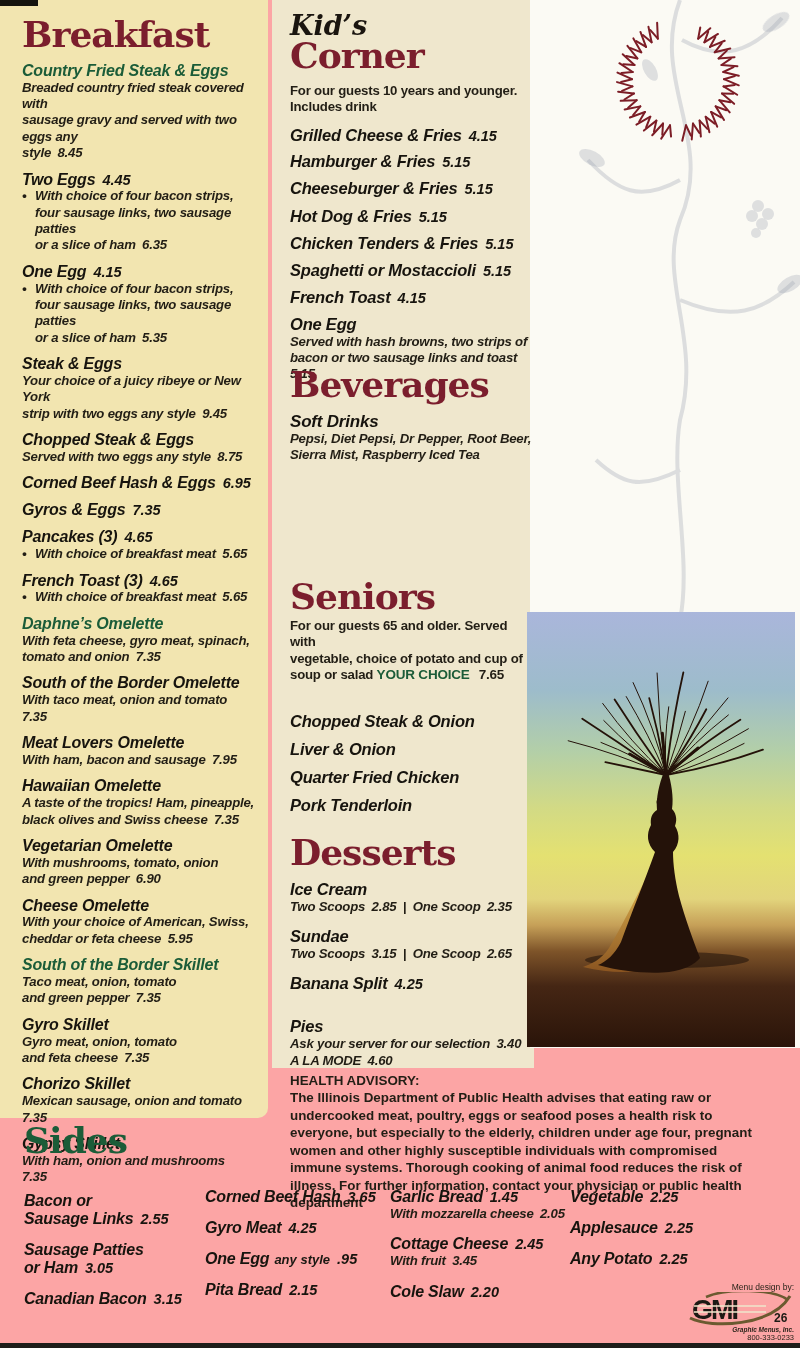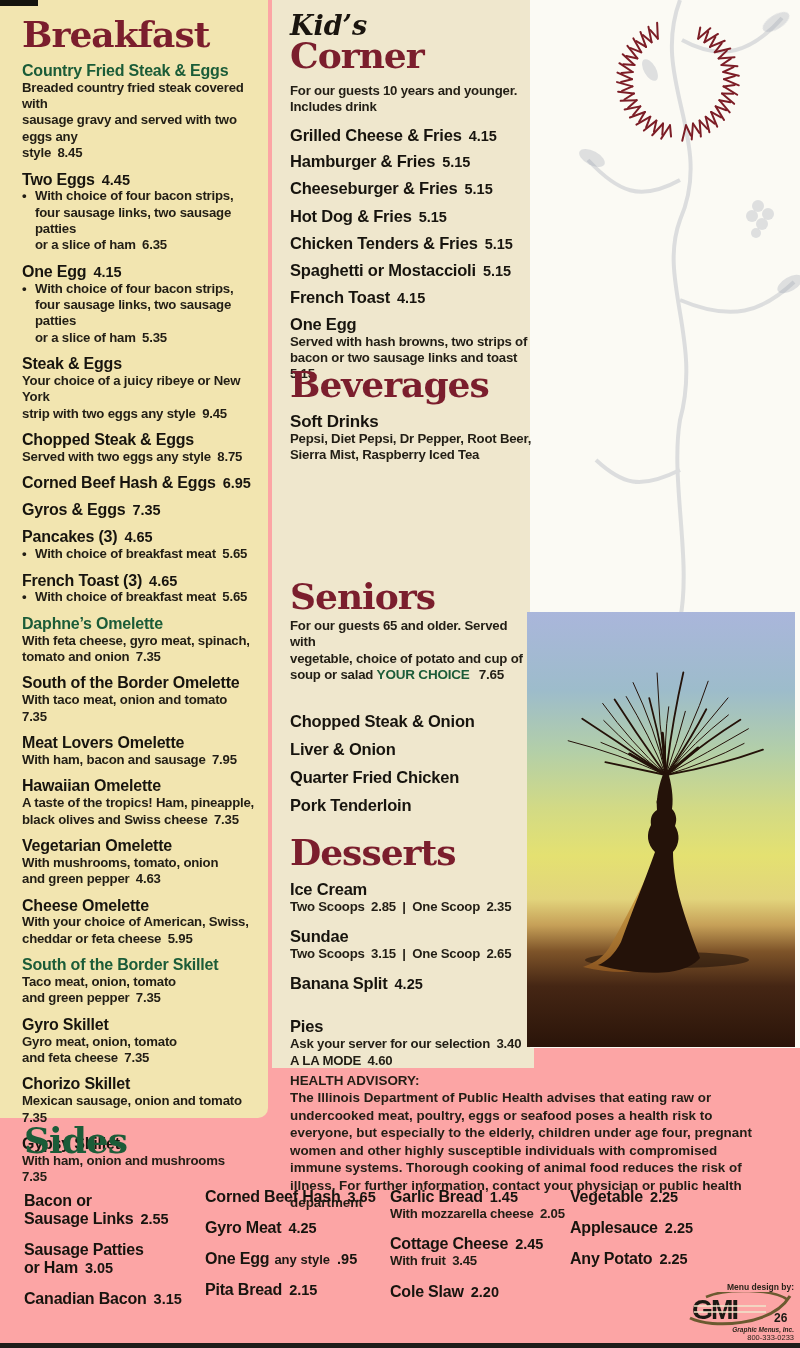--- a/index.html
+++ b/index.html
@@ -13,21 +13,21 @@
   .panel-right{left:530px;top:0;width:270px;height:1048px;background:#fbfaf4;}
   .edge-mark{left:0;top:0;width:38px;height:6px;background:#15130e;}
   .bottom-bar{left:0;top:1343px;width:800px;height:5px;background:#1e1d1a;}
   
   .sec{font-family:"DejaVu Serif",serif;font-weight:bold;font-size:36px;line-height:1.05;
        letter-spacing:-1px;color:#7b1e2d;margin:0 0 8px 0;}
   .sec.green-title{color:#1b5c38;}
   .kids-script{font-family:"DejaVu Serif",serif;font-style:italic;font-weight:bold;
                font-size:27px;color:#1a150f;line-height:1;}
   
-  .item{margin:0 0 9px 0;}
+  .item{margin:0 0 9px 0;font-style:italic;}
   .item-head{line-height:1.12;}
   .iname{font-weight:bold;font-size:16px;letter-spacing:-0.2px;color:#17140e;}
   .green .iname{color:#1b5c38;}
   .iprice{font-weight:bold;font-size:14.5px;margin-left:7px;color:#17140e;}
   .inote{font-weight:bold;font-size:13px;margin-left:5px;}
   .idesc,.ibullet,.intro{font-weight:bold;font-size:13.2px;line-height:1.24;letter-spacing:-0.2px;
         color:#221e15;white-space:pre-line;}
   .ibullet{position:relative;padding-left:13px;}
   .ibullet::before{content:"\2022";position:absolute;left:0;top:0;}
   .kitem .iname{font-size:16.5px;}
@@ -40,21 +40,21 @@
   
   .story p{margin:0 0 24px 0;font-family:"DejaVu Serif",serif;font-variant:small-caps;
            font-size:16px;line-height:1.5;letter-spacing:0.4px;color:#45403a;text-align:center;}
   
   .health-title,.health-body{font-weight:bold;font-size:13.4px;line-height:1.3;color:#221e15;}
   
   .sides-col .item{margin-bottom:13px;}
   .sides-col .iname{white-space:pre-line;}
   
   .gmi{width:106px;text-align:right;}
-  .gmi-tag{font-size:8.5px;font-weight:bold;color:#2a241a;}
+  .gmi-tag{font-size:8.5px;font-weight:normal;color:#2a241a;}
   .gmi-co{font-size:6.5px;font-weight:bold;font-style:italic;color:#2a241a;}
   .gmi-phone,.gmi-web{font-size:7.5px;font-weight:normal;color:#2a241a;}
   svg{display:block;}
 </style>
 </head>
 <body>
 
 <div class="page">
 
   <div class="abs panel-mid-bg"></div>
@@ -288,21 +288,21 @@
         </div>
         <div class="item">
           <div class="item-head"><span class="iname">Hawaiian Omelette</span></div>
           <div class="idesc">A taste of the tropics! Ham, pineapple,
 black olives and Swiss cheese 7.35</div>
 
         </div>
         <div class="item">
           <div class="item-head"><span class="iname">Vegetarian Omelette</span></div>
           <div class="idesc">With mushrooms, tomato, onion
-and green pepper 4.63</div>
+and green pepper 6.90</div>
 
         </div>
         <div class="item">
           <div class="item-head"><span class="iname">Cheese Omelette</span></div>
           <div class="idesc">With your choice of American, Swiss,
 cheddar or feta cheese 5.95</div>
 
         </div>
         <div class="item green">
           <div class="item-head"><span class="iname">South of the Border Skillet</span></div>

